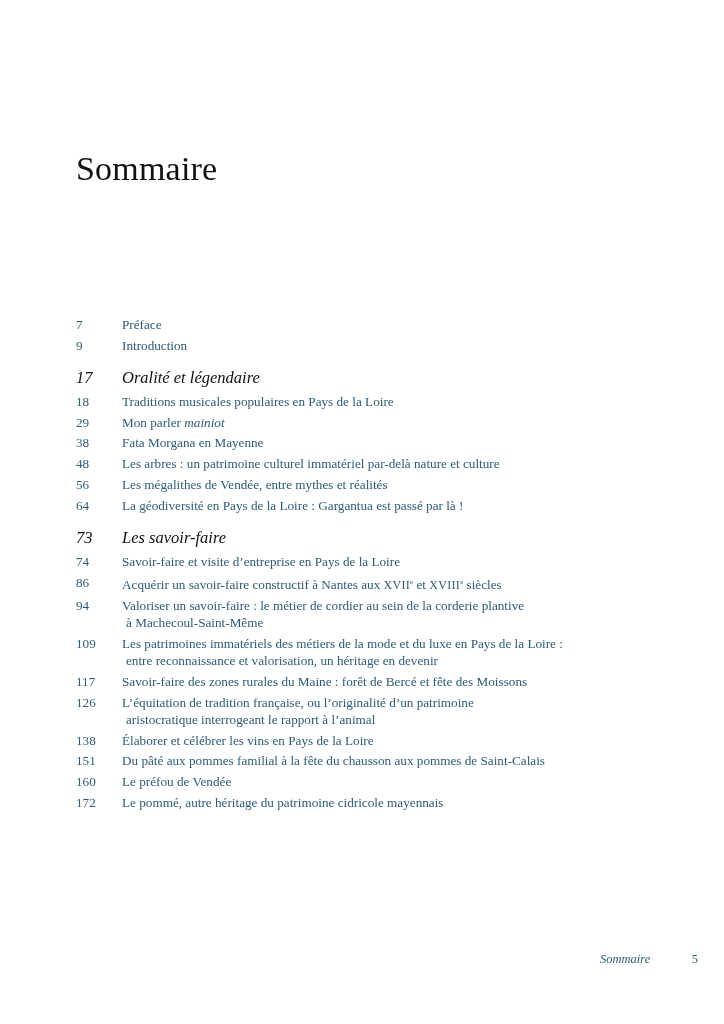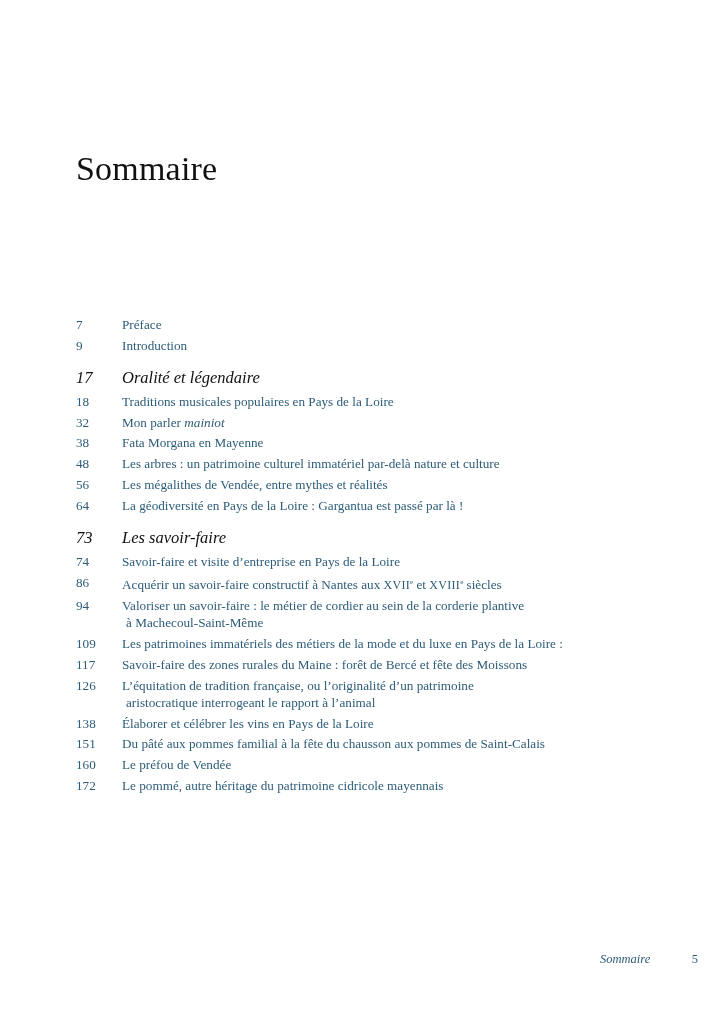--- a/index.html
+++ b/index.html
@@ -91,21 +91,21 @@
 
   <div class="row section">
     <span class="num">17</span>
     <span class="txt">Oralité et légendaire</span>
   </div>
   <div class="row">
     <span class="num">18</span>
     <span class="txt">Traditions musicales populaires en Pays de la Loire</span>
   </div>
   <div class="row">
-    <span class="num">32</span>
+    <span class="num">29</span>
     <span class="txt"><span>Mon parler </span><span class="italic">mainiot</span></span>
   </div>
   <div class="row">
     <span class="num">38</span>
     <span class="txt">Fata Morgana en Mayenne</span>
   </div>
   <div class="row">
     <span class="num">48</span>
     <span class="txt">Les arbres : un patrimoine culturel immatériel par-delà nature et culture</span>
   </div>
@@ -129,21 +129,21 @@
   <div class="row">
     <span class="num">86</span>
     <span class="txt"><span>Acquérir un savoir-faire constructif à Nantes aux </span><span class="sc">XVII</span><sup>e</sup><span> et </span><span class="sc">XVIII</span><sup>e</sup><span> siècles</span></span>
   </div>
   <div class="row">
     <span class="num">94</span>
     <span class="txt"><span>Valoriser un savoir-faire :  le métier de cordier au sein de la corderie plantive</span><span class="cont">à Machecoul-Saint-Même</span></span>
   </div>
   <div class="row">
     <span class="num">109</span>
-    <span class="txt"><span>Les patrimoines immatériels des métiers de la mode et du luxe en Pays de la Loire :</span></span>
+    <span class="txt"><span>Les patrimoines immatériels des métiers de la mode et du luxe en Pays de la Loire :</span><span class="cont">entre reconnaissance et valorisation, un héritage en devenir</span></span>
   </div>
   <div class="row">
     <span class="num">117</span>
     <span class="txt">Savoir-faire des zones rurales du Maine : forêt de Bercé et fête des Moissons</span>
   </div>
   <div class="row">
     <span class="num">126</span>
     <span class="txt"><span>L’équitation de tradition française, ou l’originalité d’un patrimoine</span><span class="cont">aristocratique interrogeant le rapport à l’animal</span></span>
   </div>
 

